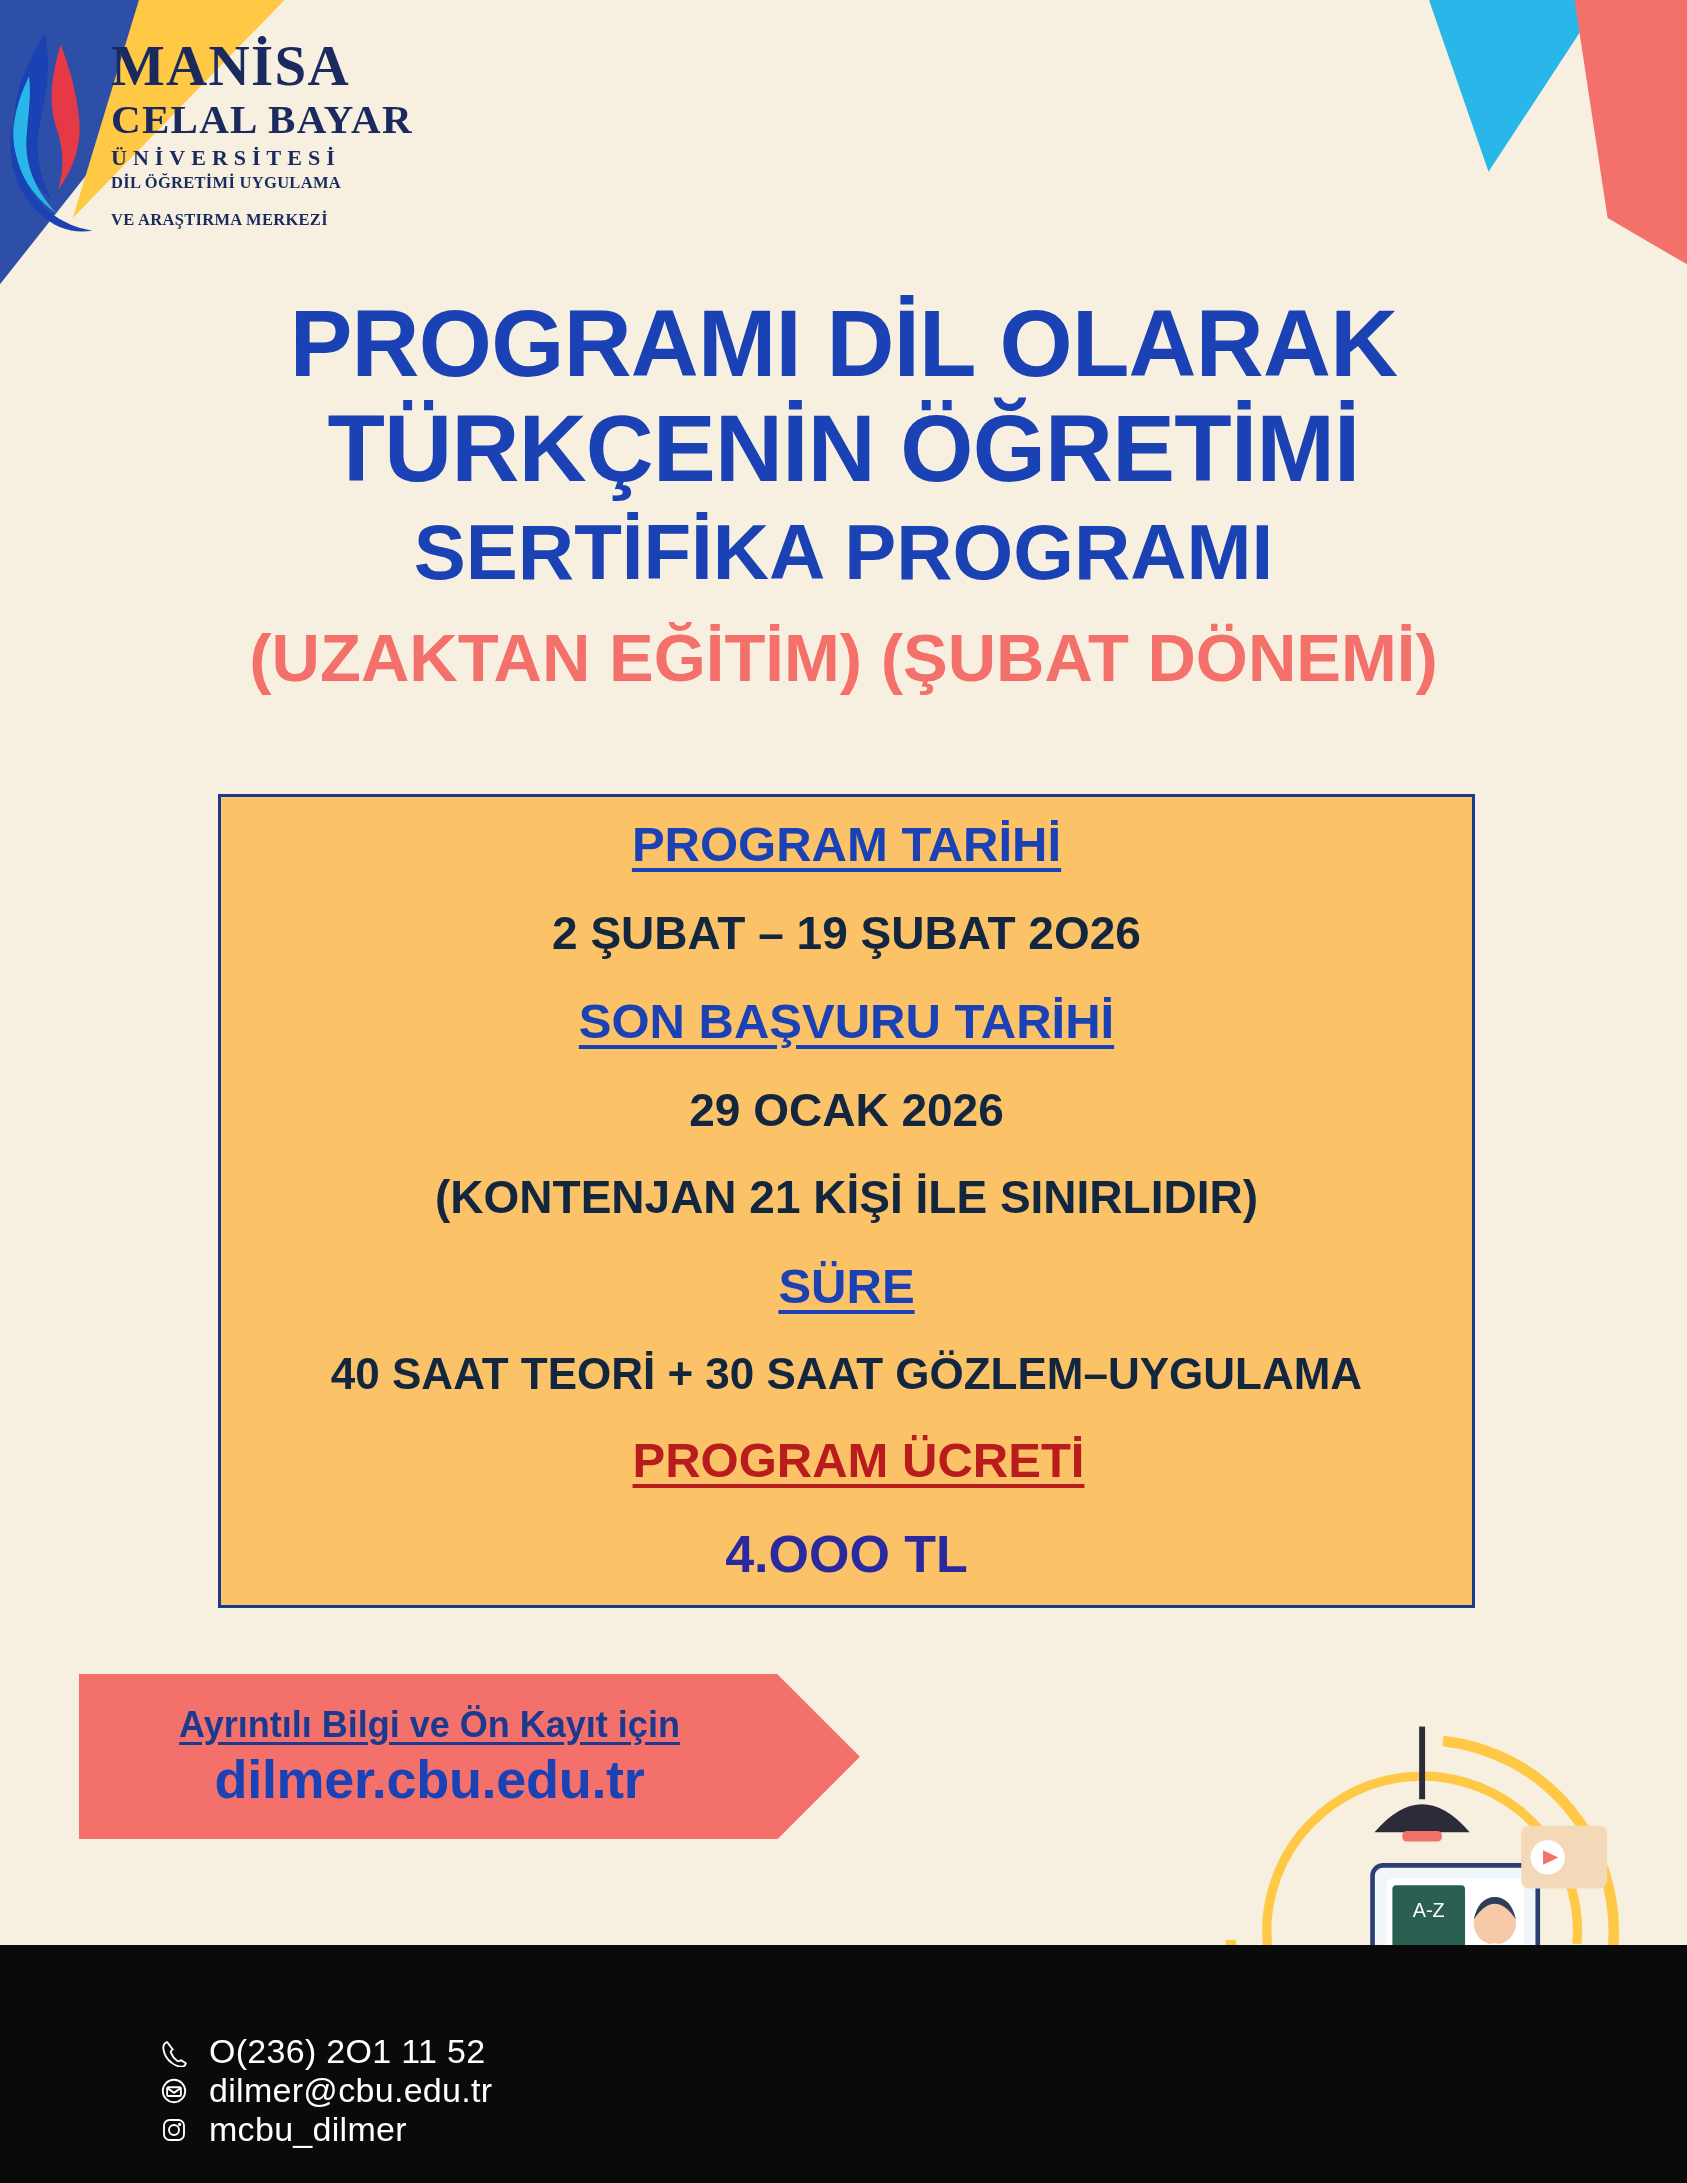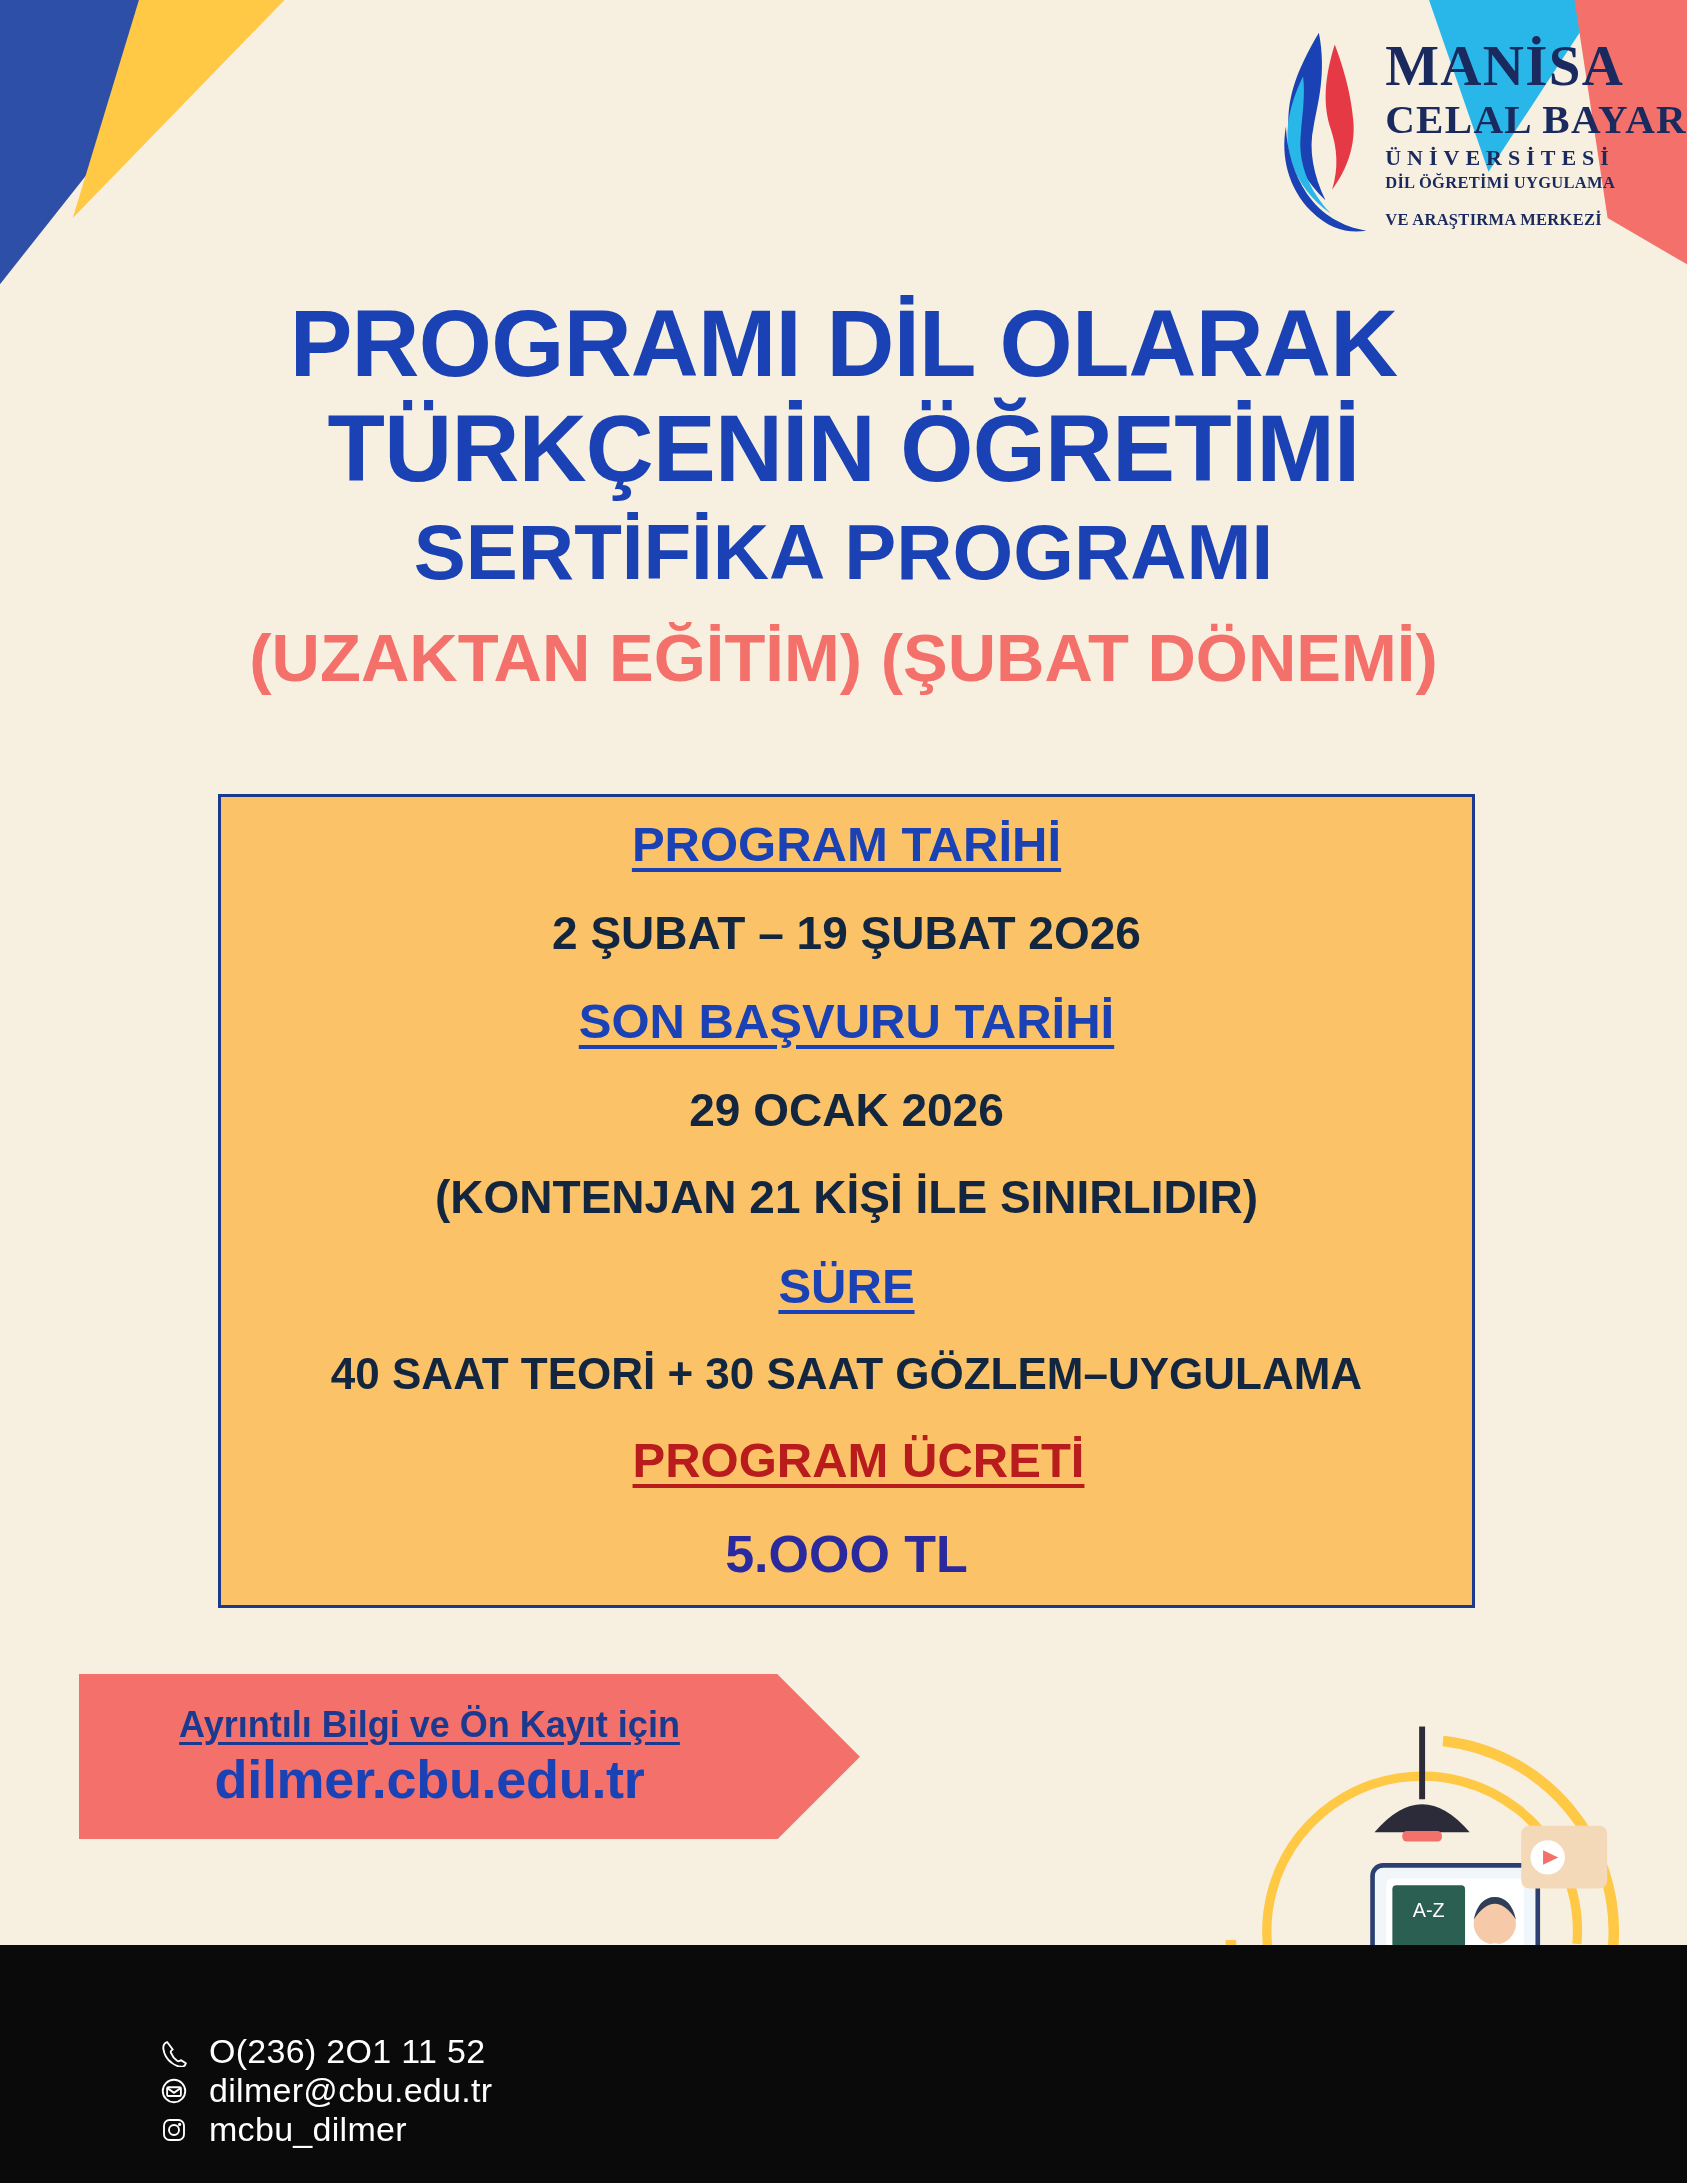--- a/index.html
+++ b/index.html
@@ -27,21 +27,21 @@
     pointer-events: none;
   }
 
   
   .logo-block {
     position: absolute;
     top: 26.5px;
     left: 0;
     width: 1687px;
     display: flex;
-    justify-content: flex-end;
+    justify-content: flex-start;
     align-items: flex-start;
   }
   .logo-inner {
     display: flex;
     align-items: center;
     gap: 12px;
   }
   .logo-mark {
     width: 99px;
     height: 212px;
@@ -285,21 +285,21 @@
 
   <div class="info-box">
     <div class="ib-head">PROGRAM TARİHİ</div>
     <div class="ib-line">2 ŞUBAT – 19 ŞUBAT 2O26</div>
     <div class="ib-head">SON BAŞVURU TARİHİ</div>
     <div class="ib-line">29 OCAK 2026</div>
     <div class="ib-line">(KONTENJAN 21 KİŞİ İLE SINIRLIDIR)</div>
     <div class="ib-head">SÜRE</div>
     <div class="ib-line small">40 SAAT TEORİ + 30 SAAT GÖZLEM–UYGULAMA</div>
     <div class="ib-head red">PROGRAM ÜCRETİ</div>
-    <div class="ib-line blue">5.OOO TL</div>
+    <div class="ib-line blue">4.OOO TL</div>
   </div>
 
   <div class="cta">
     <svg class="cta-shape" viewBox="0 0 1180 250" preserveAspectRatio="none">
       <polygon points="0,0 1055,0 1180,125 1055,250 0,250" fill="#f4706a"></polygon>
     </svg>
     <div class="cta-text">
       <div class="cta-line1">Ayrıntılı Bilgi ve Ön Kayıt için</div>
       <div class="cta-line2">dilmer.cbu.edu.tr</div>
     </div>

